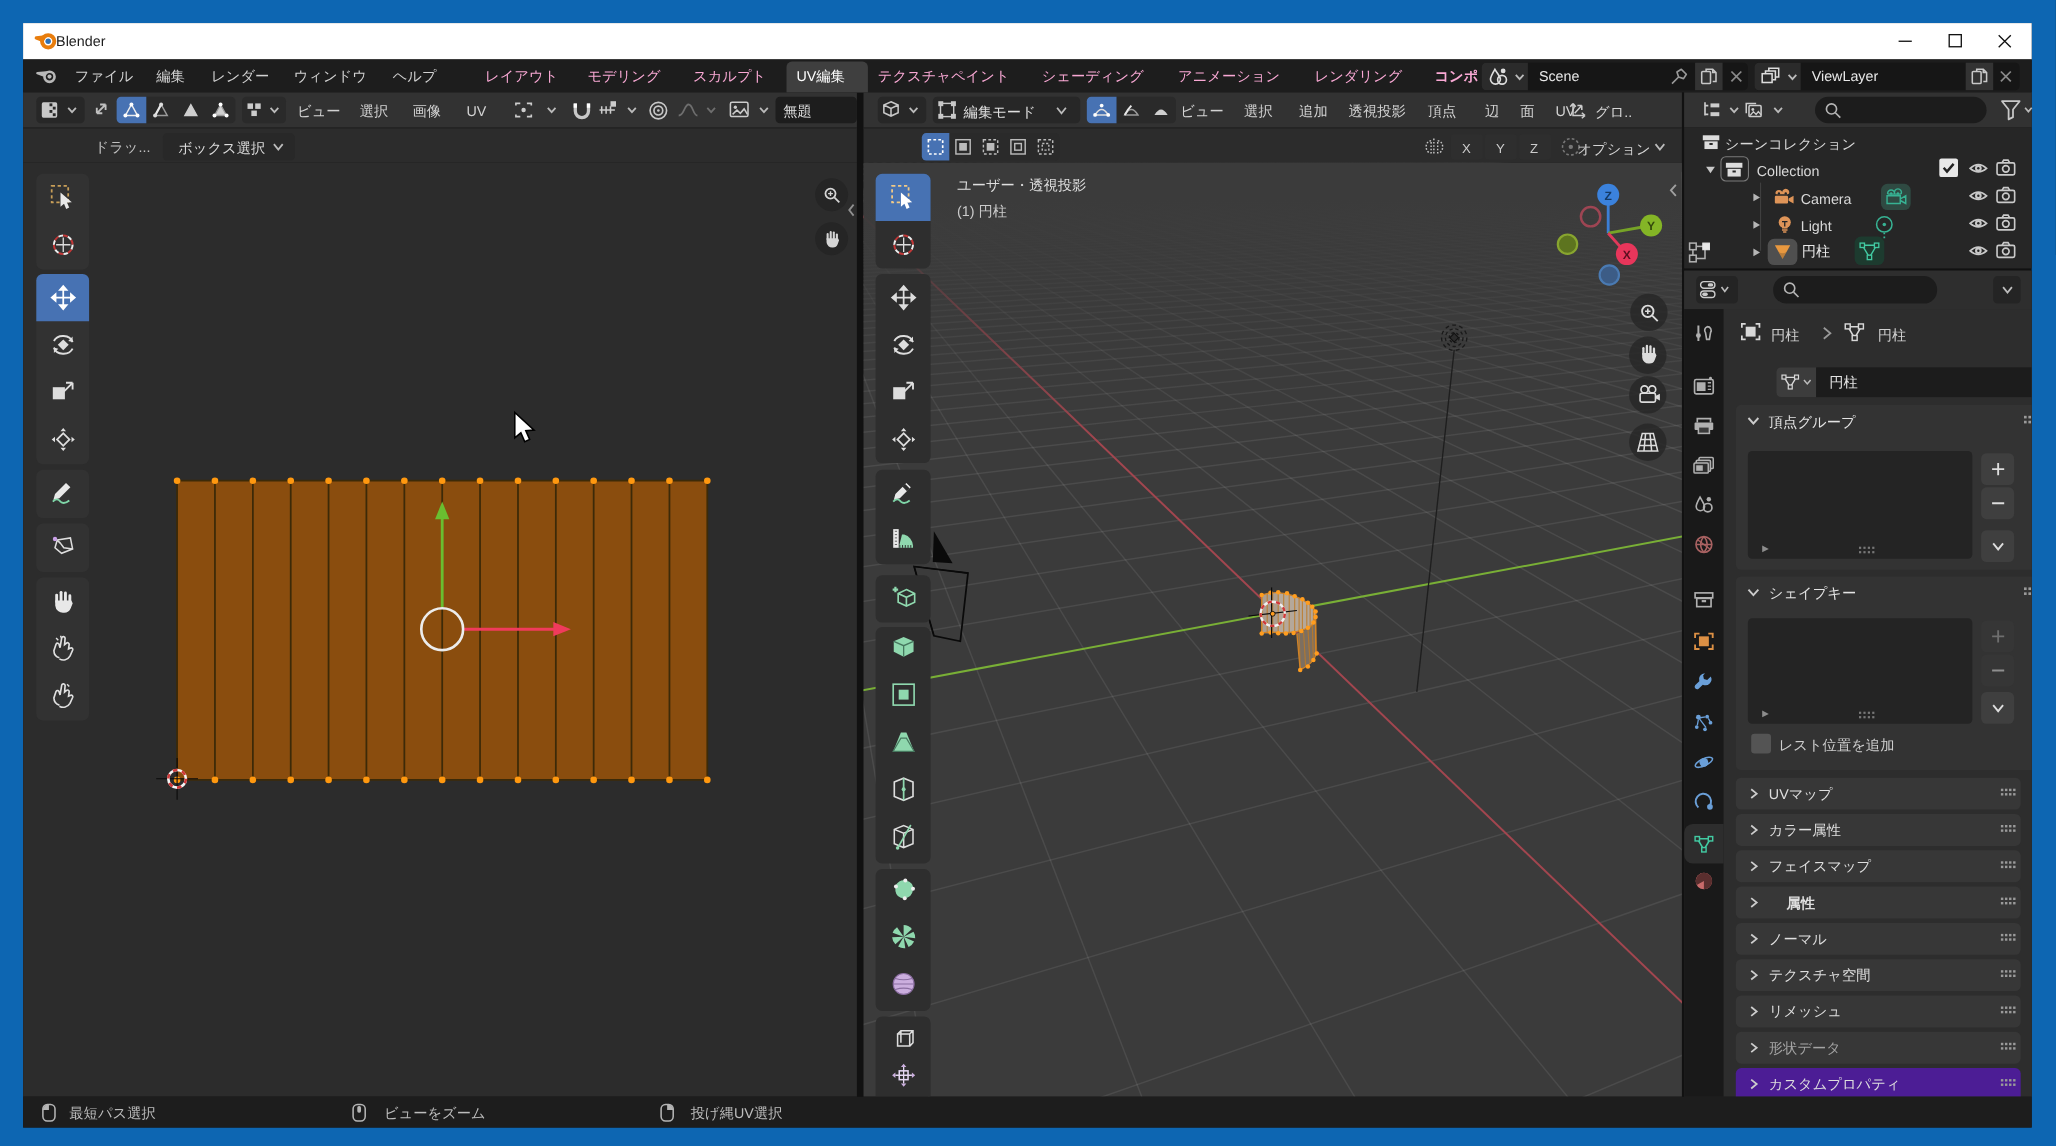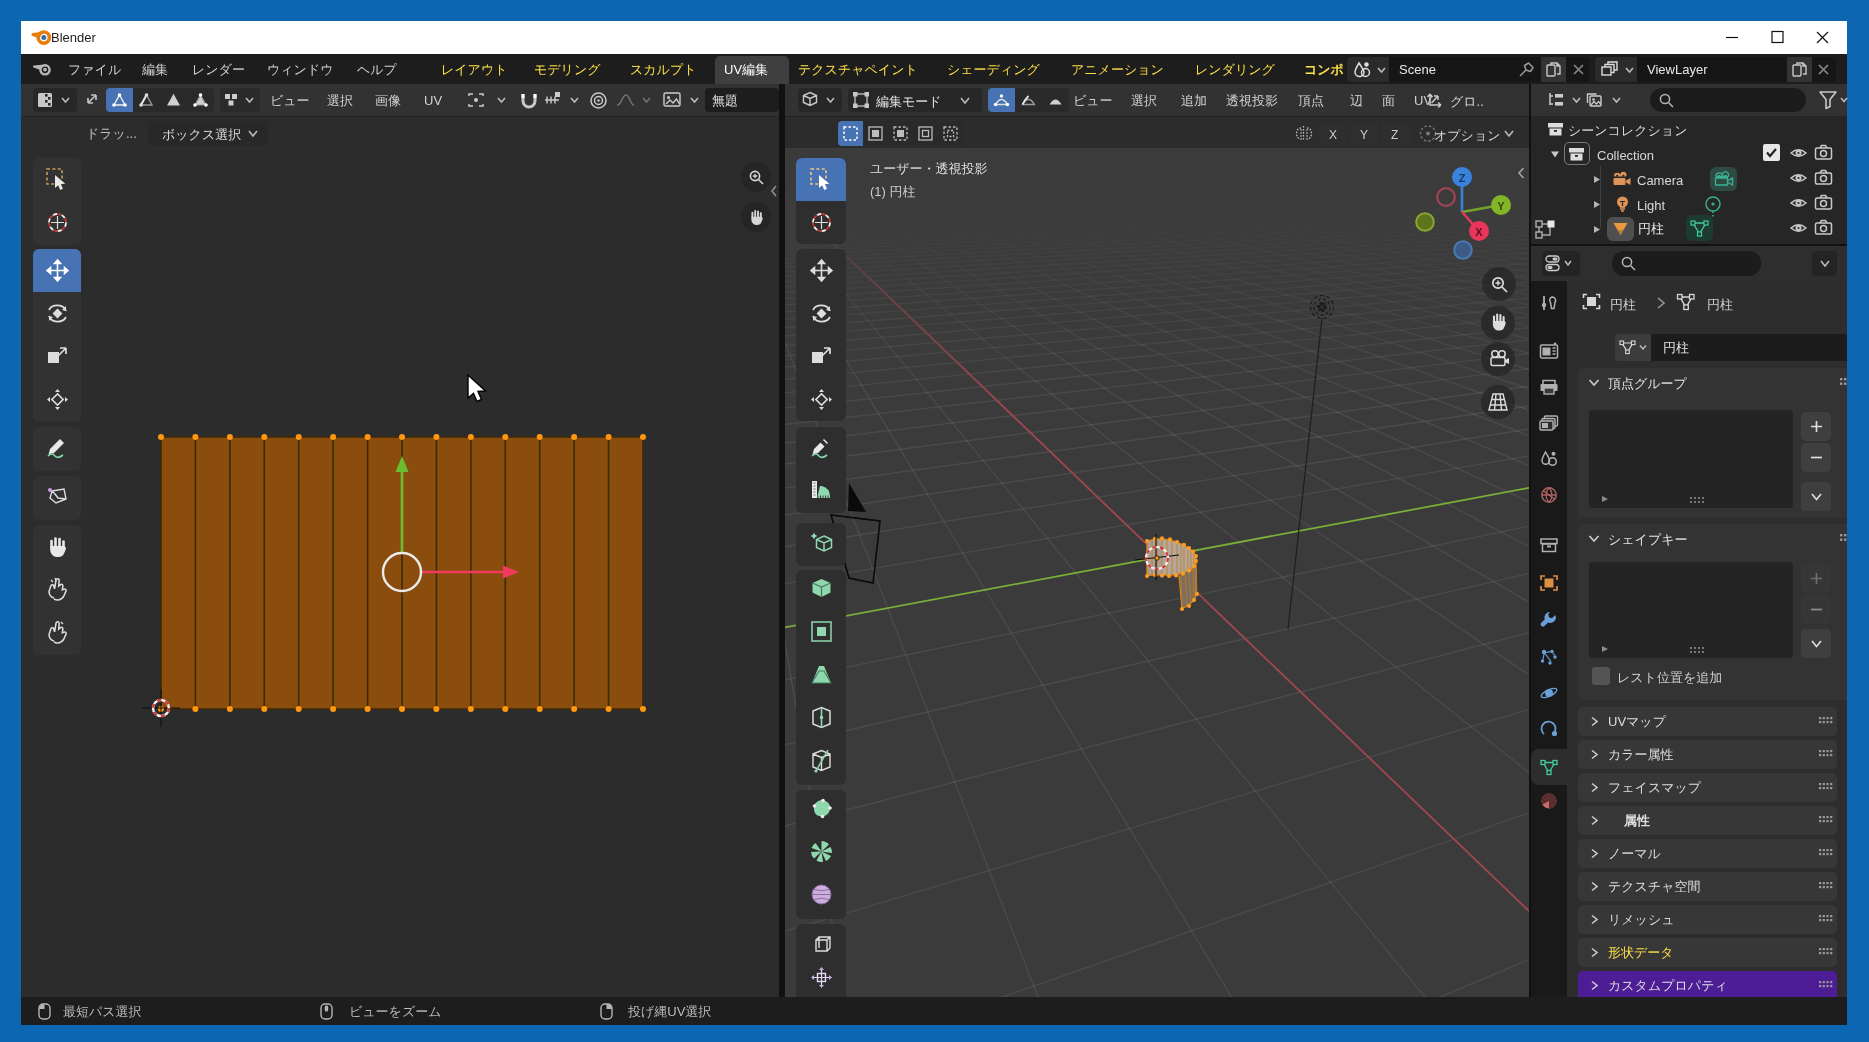--- a/index.html
+++ b/index.html
@@ -14,21 +14,21 @@
 #vpheader{position:absolute;left:764px;top:63px;width:744px;height:32px;background:#323232;}
 #vptools{position:absolute;left:764px;top:95px;width:744px;height:32px;background:#2c2c2c;border-top:1px solid #232323;}
 #vpbody{position:absolute;left:764px;top:127px;width:744px;height:849px;background:#3b3b3b;overflow:hidden;}
 #outheader{position:absolute;left:1510px;top:63px;width:316px;height:32px;background:#323232;}
 #outbody{position:absolute;left:1510px;top:95px;width:316px;height:128px;background:#262626;overflow:hidden;}
 #props{position:absolute;left:1510px;top:225px;width:316px;height:751px;background:#2d2d2d;overflow:hidden;}
 #ptabs{position:absolute;left:0;top:35px;width:36px;height:716px;background:#191919;}
 #statusbar{position:absolute;left:0;top:976px;width:1826px;height:28px;background:#1d1d1d;}
 .t{position:absolute;white-space:nowrap;color:#cfcfcf;font-size:13px;line-height:1;}
 .menu{color:#d2d2d2;}
-.tab{color:#fde047;}
+.tab{color:#f9a8d4;}
 svg{position:absolute;overflow:visible;}
 </style></head>
 <body>
 <div id="win">
 <div id="titlebar">
  <svg style="left:9px;top:4px" width="24" height="24" viewBox="0 0 24 24">
   <path d="M3 9.5 L11 8.6 L8.5 11.5 Z" fill="#e87d0d" stroke="#e87d0d" stroke-width="3" stroke-linejoin="round"></path>
   <circle cx="13.8" cy="12.6" r="5.6" fill="none" stroke="#e87d0d" stroke-width="3.6"></circle>
   <circle cx="13.8" cy="12.4" r="3.2" fill="#fff"></circle>
   <circle cx="13.8" cy="12.4" r="2.5" fill="#2f71b4"></circle>
@@ -1333,21 +1333,21 @@
               <rect x="4.7" y="5" width="2.2" height="2.2"></rect>
               <rect x="8.4" y="5" width="2.2" height="2.2"></rect>
               <rect x="12.1" y="5" width="2.2" height="2.2"></rect>
             </g>
           </svg>
         </div>
   <div class="abs" style="left:47px;top:692px;width:259px;height:29px;background:#373737;border-radius:5px;">
           <svg style="left:10px;top:8px" width="13" height="13" viewBox="0 0 13 13">
             <path d="M4 2.5 l5 4 l-5 4" fill="none" stroke="#ccc" stroke-width="1.6"></path>
           </svg>
-          <div class="t" style="left:30px;top:8px;color:#fde047;">形状データ</div>
+          <div class="t" style="left:30px;top:8px;color:#a3a3a3;">形状データ</div>
           <svg style="left:240px;top:9px" width="18" height="11" viewBox="0 0 18 11">
             <g fill="#9a9a9a">
               <rect x="1" y="1" width="2.2" height="2.2"></rect>
               <rect x="4.7" y="1" width="2.2" height="2.2"></rect>
               <rect x="8.4" y="1" width="2.2" height="2.2"></rect>
               <rect x="12.1" y="1" width="2.2" height="2.2"></rect>
               <rect x="1" y="5" width="2.2" height="2.2"></rect>
               <rect x="4.7" y="5" width="2.2" height="2.2"></rect>
               <rect x="8.4" y="5" width="2.2" height="2.2"></rect>
               <rect x="12.1" y="5" width="2.2" height="2.2"></rect>

